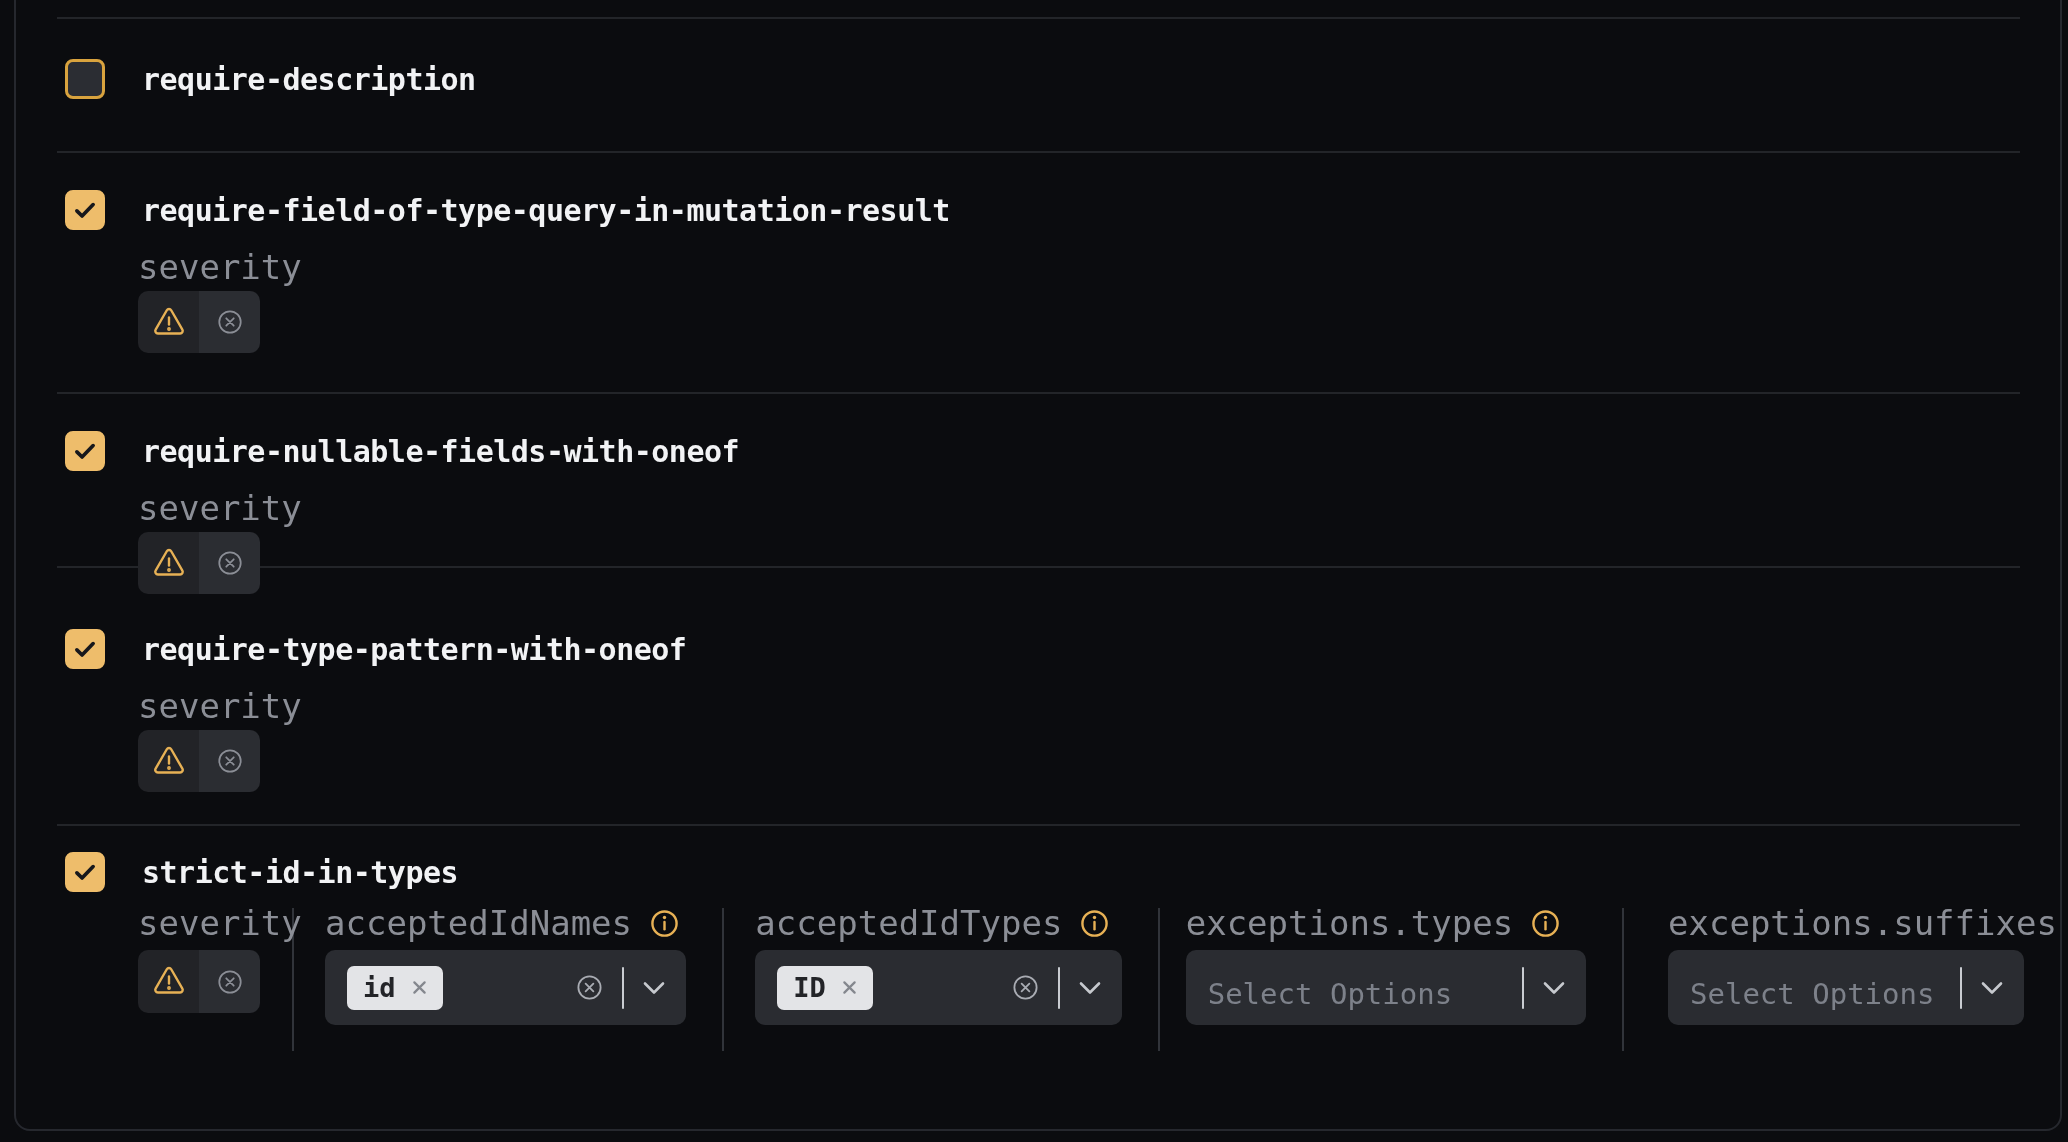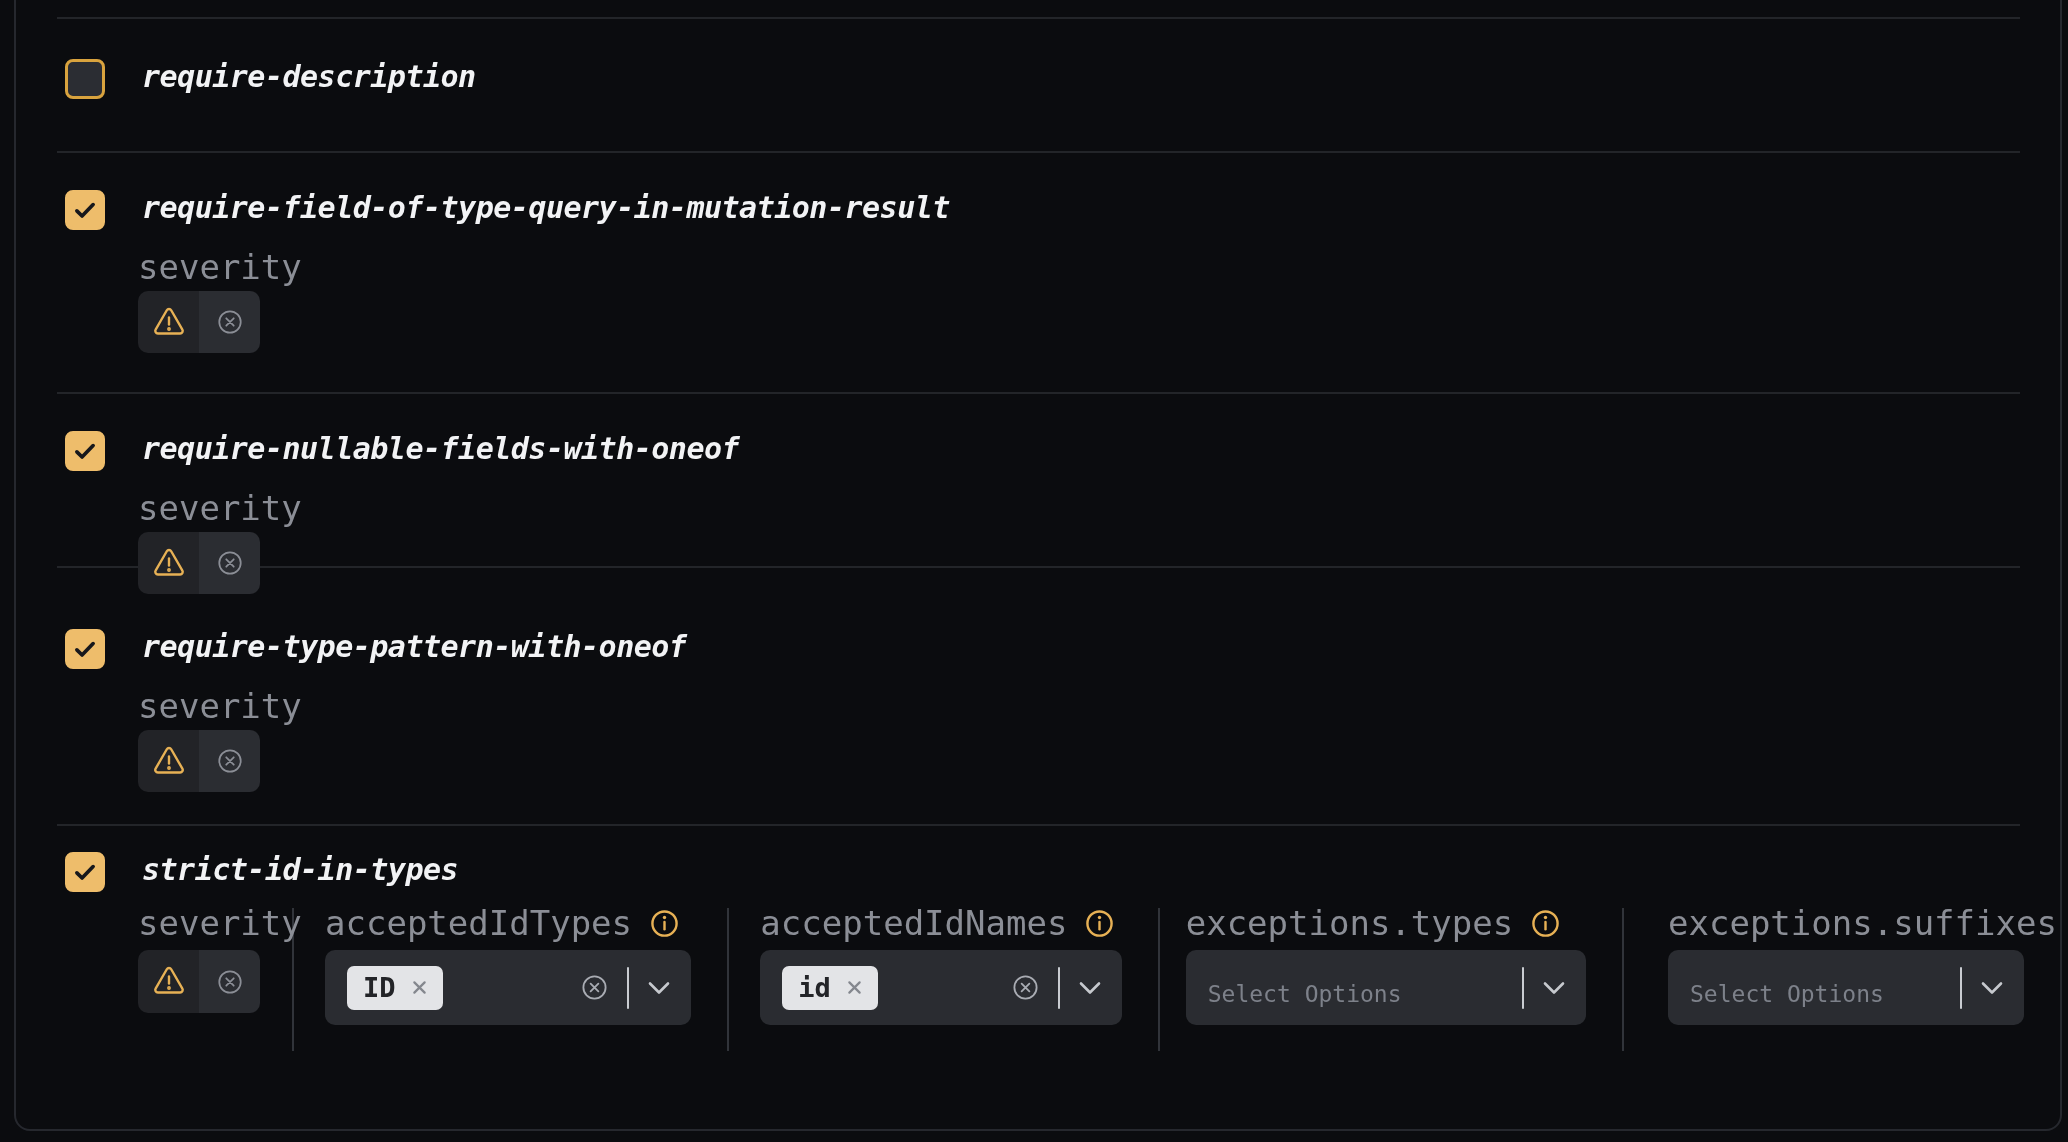--- a/index.html
+++ b/index.html
@@ -32,21 +32,21 @@
     border-radius:16px;
   }
   .card-top-spacer{height:45px;}
   .divider{height:0;border-top:2px solid var(--row-divider);margin:0 40px 0 41px;}
   .row{position:relative;padding:37px 0 0 49px;}
   .row-1{height:132px;padding-top:40px;}
   .row-2{height:239px;}
   .row-3{height:172px;}
   .row-4{height:232px;margin-top:24px;}
   .row-5{height:259px;padding-top:26px;}
-  .head{display:flex;gap:37px;font-style:italic;}
+  .head{display:flex;align-items:center;gap:37px;}
   .checkbox{
     width:40px;height:40px;border-radius:8px;flex:0 0 auto;
     background:#2b2d33;border:3px solid #d9a33e;
     display:flex;align-items:center;justify-content:center;cursor:pointer;
   }
   .checkbox.checked{background:var(--accent-fill);border-color:var(--accent-fill);}
   .checkbox:not(.checked) .check{display:none;}
   .rule-title{
     font-size:30px;font-weight:700;color:var(--text);
     letter-spacing:-0.5px;white-space:nowrap;
@@ -79,21 +79,21 @@
   }
   .col-sev .toggle{margin-top:12px;height:63px;}
   .tag{
     background:var(--tag-bg);border-radius:7px;height:44px;
     display:flex;align-items:center;gap:14px;padding:0 14px 0 16px;
   }
   .tag-text{font-size:27px;font-weight:700;color:var(--tag-text);line-height:1;}
   .tag-x{display:block;cursor:pointer;}
   .flex-spacer{flex:1;}
   .vsep{width:2px;height:42px;background:#c9ccd1;border-radius:1px;margin:0 18px;flex:0 0 auto;}
-  .placeholder{font-size:23px;color:var(--placeholder);white-space:nowrap;margin-top:12px;}
+  .placeholder{font-size:29px;color:var(--placeholder);white-space:nowrap;margin-top:12px;}
   .icon{display:block;flex:0 0 auto;}
 </style>
 </head>
 <body>
 
 <div class="card">
   <div class="card-top-spacer"></div>
   <div class="divider"></div>
 
   <section class="row row-1">
@@ -222,20 +222,48 @@
           </button>
           <button class="seg seg-off">
             <svg class="icon" viewBox="0 0 24 24" width="28" height="28" fill="none" stroke="#8b8e96" stroke-width="1.5">
                 <circle cx="12" cy="12" r="9.2"></circle>
                 <path d="m8.8 8.8 6.4 6.4M15.2 8.8l-6.4 6.4" stroke-linecap="round"></path>
               </svg>
           </button>
         </div>
       </div>
 
+      <div class="col col-names">
+        <div class="label-line">
+          <span class="field-label">acceptedIdNames</span>
+          <svg class="info-icon" viewBox="0 0 24 24" width="29" height="29" fill="none" stroke="#e7b155" stroke-width="2">
+              <circle cx="12" cy="12" r="10"></circle>
+              <path d="M12 10.8v6" stroke-linecap="round"></path>
+              <circle cx="12" cy="7" r="1.4" fill="#e7b155" stroke="none"></circle>
+            </svg>
+        </div>
+        <div class="control multiselect">
+          <span class="tag">
+            <span class="tag-text">id</span>
+            <svg class="tag-x" viewBox="0 0 24 24" width="19" height="19" fill="none" stroke="#84878e" stroke-width="2.8" stroke-linecap="round">
+                <path d="M5.5 5.5l13 13M18.5 5.5l-13 13"></path>
+              </svg>
+          </span>
+          <span class="flex-spacer"></span>
+          <svg class="icon" viewBox="0 0 24 24" width="29" height="29" fill="none" stroke="#a9acb3" stroke-width="1.5">
+              <circle cx="12" cy="12" r="9.2"></circle>
+              <path d="m8.8 8.8 6.4 6.4M15.2 8.8l-6.4 6.4" stroke-linecap="round"></path>
+            </svg>
+          <span class="vsep"></span>
+          <svg class="icon" viewBox="0 0 24 14" width="24" height="14" fill="none" stroke="#c6c9ce" stroke-width="2.6" stroke-linecap="round" stroke-linejoin="round">
+              <path d="m3 2.5 9 9 9-9"></path>
+            </svg>
+        </div>
+      </div>
+
       <div class="col col-types">
         <div class="label-line">
           <span class="field-label">acceptedIdTypes</span>
           <svg class="info-icon" viewBox="0 0 24 24" width="29" height="29" fill="none" stroke="#e7b155" stroke-width="2">
               <circle cx="12" cy="12" r="10"></circle>
               <path d="M12 10.8v6" stroke-linecap="round"></path>
               <circle cx="12" cy="7" r="1.4" fill="#e7b155" stroke="none"></circle>
             </svg>
         </div>
         <div class="control multiselect">
@@ -250,48 +278,20 @@
               <circle cx="12" cy="12" r="9.2"></circle>
               <path d="m8.8 8.8 6.4 6.4M15.2 8.8l-6.4 6.4" stroke-linecap="round"></path>
             </svg>
           <span class="vsep"></span>
           <svg class="icon" viewBox="0 0 24 14" width="24" height="14" fill="none" stroke="#c6c9ce" stroke-width="2.6" stroke-linecap="round" stroke-linejoin="round">
               <path d="m3 2.5 9 9 9-9"></path>
             </svg>
         </div>
       </div>
 
-      <div class="col col-names">
-        <div class="label-line">
-          <span class="field-label">acceptedIdNames</span>
-          <svg class="info-icon" viewBox="0 0 24 24" width="29" height="29" fill="none" stroke="#e7b155" stroke-width="2">
-              <circle cx="12" cy="12" r="10"></circle>
-              <path d="M12 10.8v6" stroke-linecap="round"></path>
-              <circle cx="12" cy="7" r="1.4" fill="#e7b155" stroke="none"></circle>
-            </svg>
-        </div>
-        <div class="control multiselect">
-          <span class="tag">
-            <span class="tag-text">id</span>
-            <svg class="tag-x" viewBox="0 0 24 24" width="19" height="19" fill="none" stroke="#84878e" stroke-width="2.8" stroke-linecap="round">
-                <path d="M5.5 5.5l13 13M18.5 5.5l-13 13"></path>
-              </svg>
-          </span>
-          <span class="flex-spacer"></span>
-          <svg class="icon" viewBox="0 0 24 24" width="29" height="29" fill="none" stroke="#a9acb3" stroke-width="1.5">
-              <circle cx="12" cy="12" r="9.2"></circle>
-              <path d="m8.8 8.8 6.4 6.4M15.2 8.8l-6.4 6.4" stroke-linecap="round"></path>
-            </svg>
-          <span class="vsep"></span>
-          <svg class="icon" viewBox="0 0 24 14" width="24" height="14" fill="none" stroke="#c6c9ce" stroke-width="2.6" stroke-linecap="round" stroke-linejoin="round">
-              <path d="m3 2.5 9 9 9-9"></path>
-            </svg>
-        </div>
-      </div>
-
       <div class="col col-extypes">
         <div class="label-line">
           <span class="field-label">exceptions.types</span>
           <svg class="info-icon" viewBox="0 0 24 24" width="29" height="29" fill="none" stroke="#e7b155" stroke-width="2">
               <circle cx="12" cy="12" r="10"></circle>
               <path d="M12 10.8v6" stroke-linecap="round"></path>
               <circle cx="12" cy="7" r="1.4" fill="#e7b155" stroke="none"></circle>
             </svg>
         </div>
         <div class="control select">

